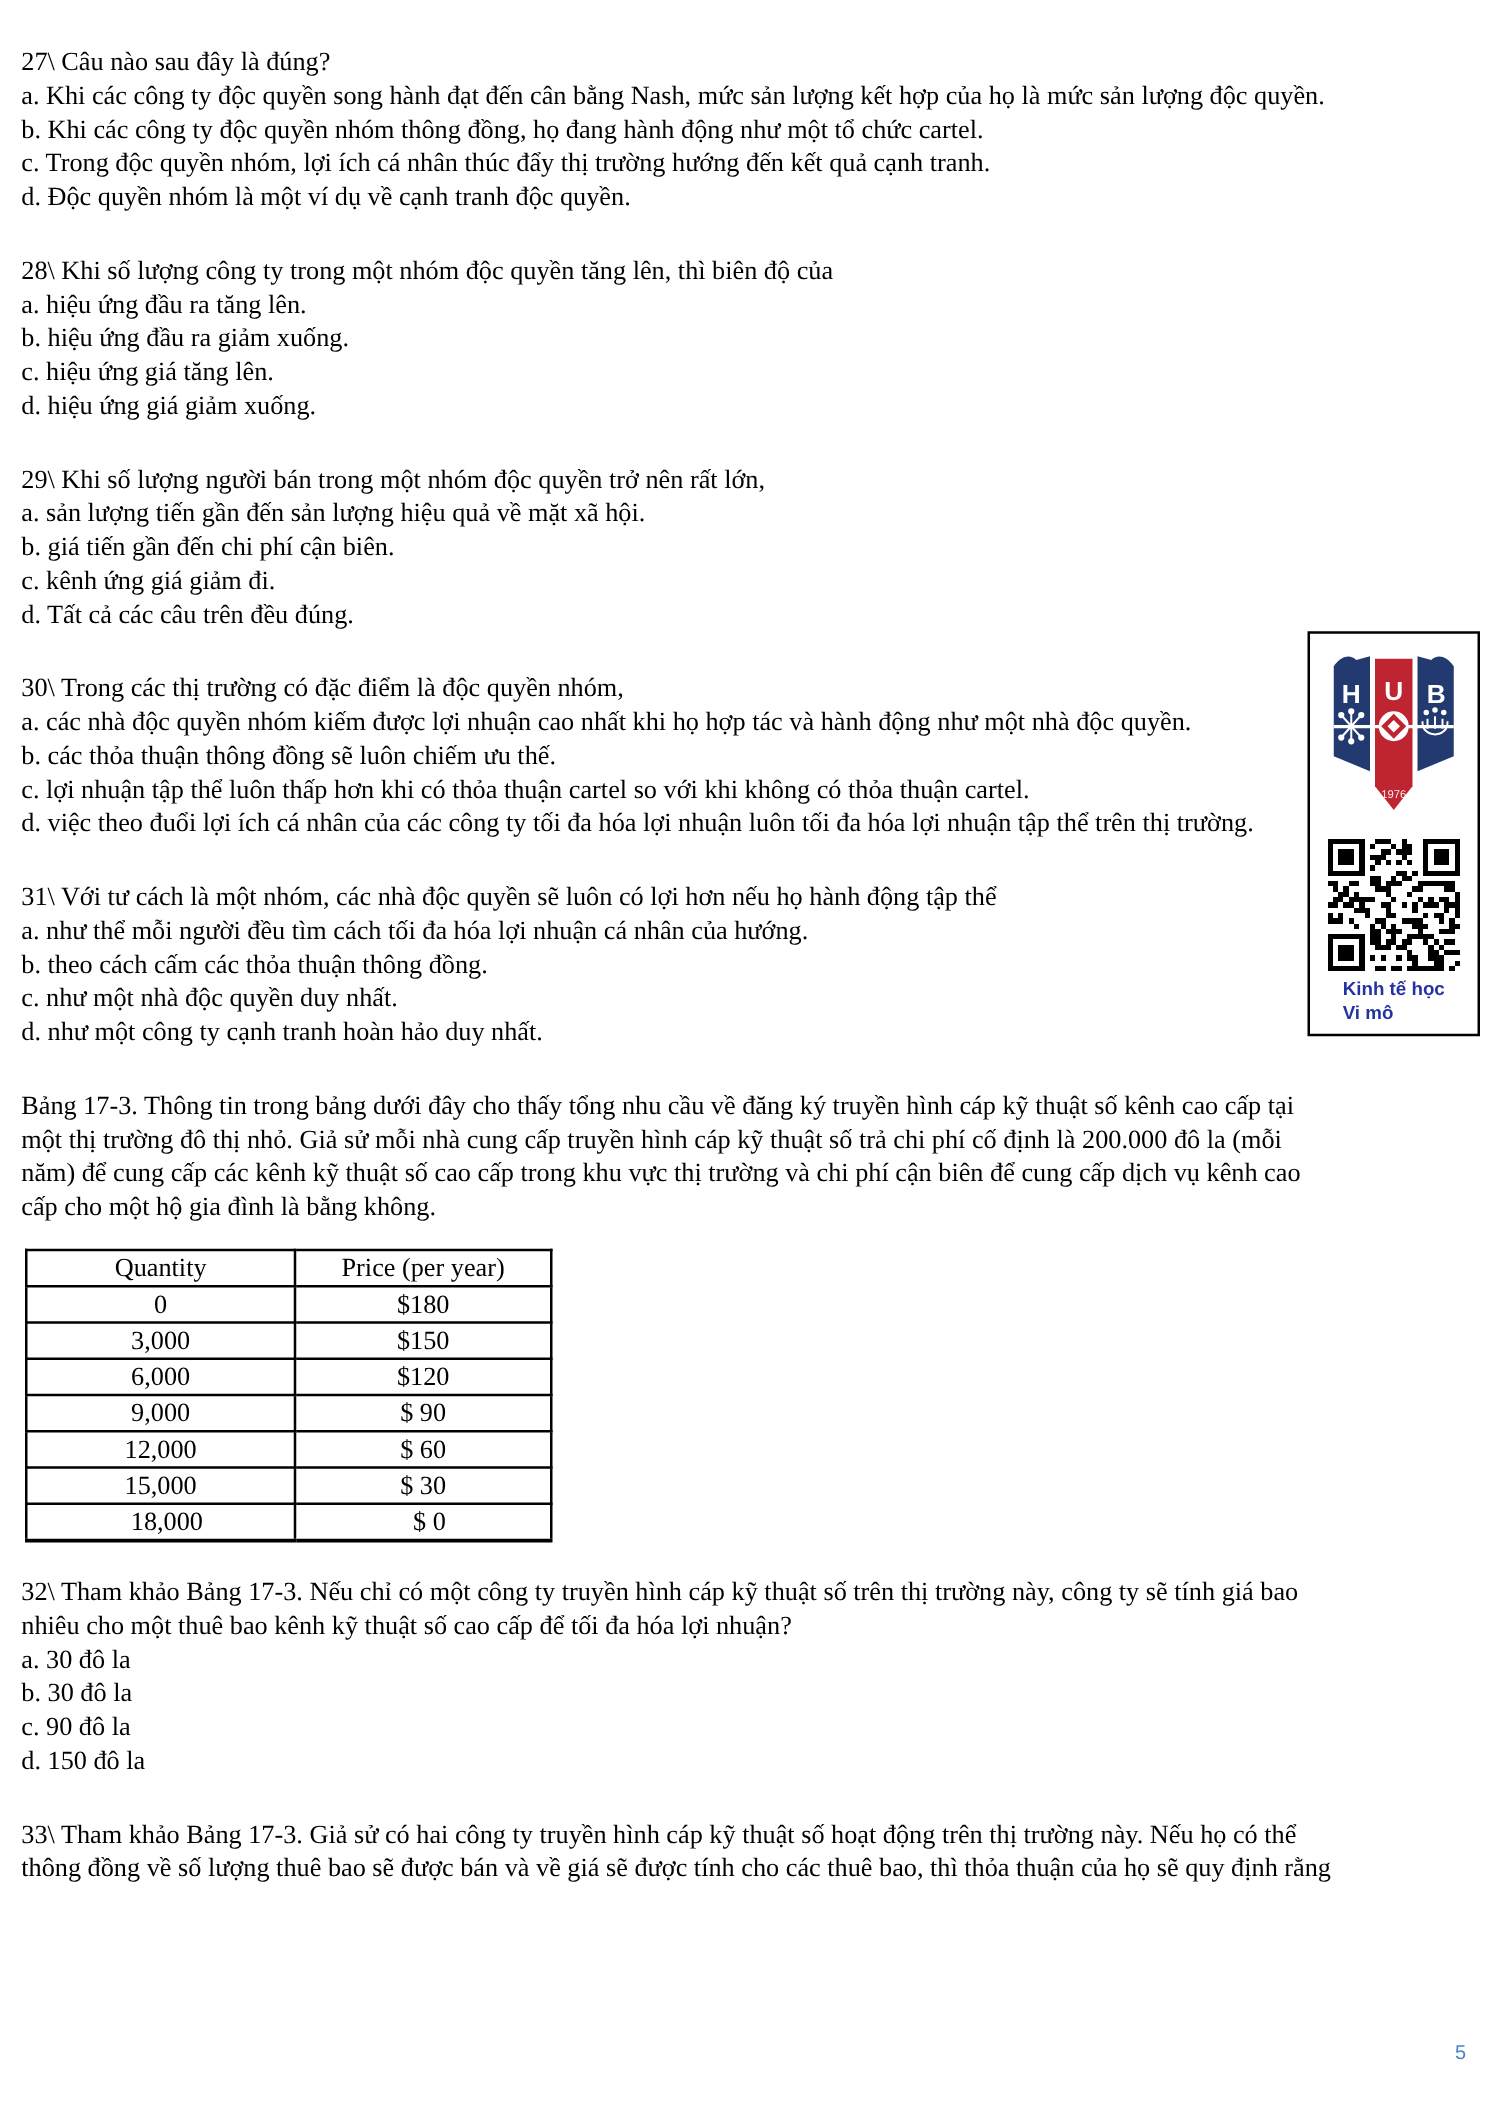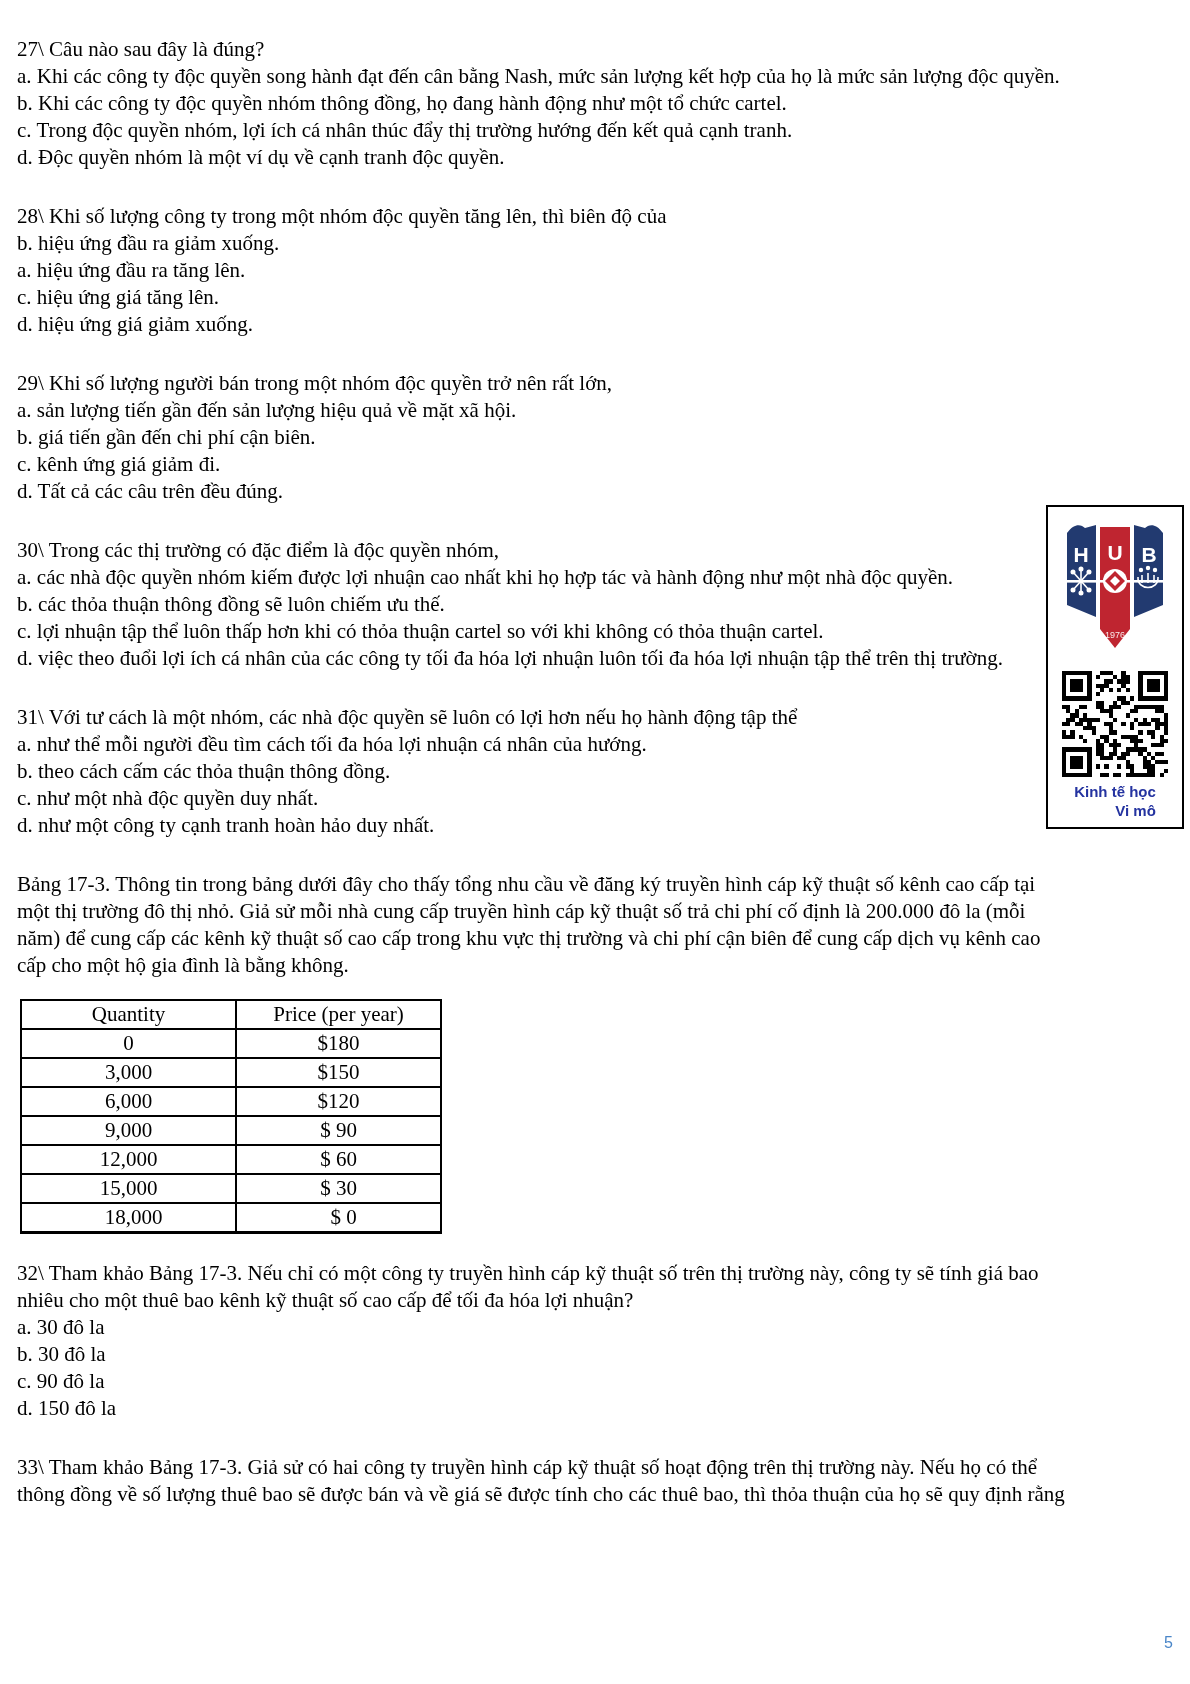--- a/index.html
+++ b/index.html
@@ -39,21 +39,21 @@
     width:138px; height:324px;
     border:2px solid #000;
     background:#fff;
     display:flex; flex-direction:column; align-items:center;
   }
   .logo-wrap { margin-top:10px; width:102px; height:148px; }
   .qr-wrap { margin-top:6px; width:106px; height:106px; }
   .qr-wrap svg { width:106px; height:106px; fill:#000; }
   .box-caption {
     margin-top:5px;
-    text-align:right;
+    text-align:left;
     font-family:"Liberation Sans","DejaVu Sans",sans-serif;
     font-weight:bold;
     font-size:15px; line-height:19px;
     color:#2433a0;
   }
   .page-number {
     position:absolute; right:17px; top:1634px;
     font-family:"Liberation Sans","DejaVu Sans",sans-serif;
     font-size:16px;
     color:#4a86c8;
@@ -67,22 +67,22 @@
   <div class="block">
     <p>27\ Câu nào sau đây là đúng?</p>
     <p>a. Khi các công ty độc quyền song hành đạt đến cân bằng Nash, mức sản lượng kết hợp của họ là mức sản lượng độc quyền.</p>
     <p>b. Khi các công ty độc quyền nhóm thông đồng, họ đang hành động như một tổ chức cartel.</p>
     <p>c. Trong độc quyền nhóm, lợi ích cá nhân thúc đẩy thị trường hướng đến kết quả cạnh tranh.</p>
     <p>d. Độc quyền nhóm là một ví dụ về cạnh tranh độc quyền.</p>
   </div>
 
   <div class="block">
     <p>28\ Khi số lượng công ty trong một nhóm độc quyền tăng lên, thì biên độ của</p>
+    <p>a. hiệu ứng đầu ra tăng lên.</p>
     <p>b. hiệu ứng đầu ra giảm xuống.</p>
-    <p>a. hiệu ứng đầu ra tăng lên.</p>
     <p>c. hiệu ứng giá tăng lên.</p>
     <p>d. hiệu ứng giá giảm xuống.</p>
   </div>
 
   <div class="block">
     <p>29\ Khi số lượng người bán trong một nhóm độc quyền trở nên rất lớn,</p>
     <p>a. sản lượng tiến gần đến sản lượng hiệu quả về mặt xã hội.</p>
     <p>b. giá tiến gần đến chi phí cận biên.</p>
     <p>c. kênh ứng giá giảm đi.</p>
     <p>d. Tất cả các câu trên đều đúng.</p>

